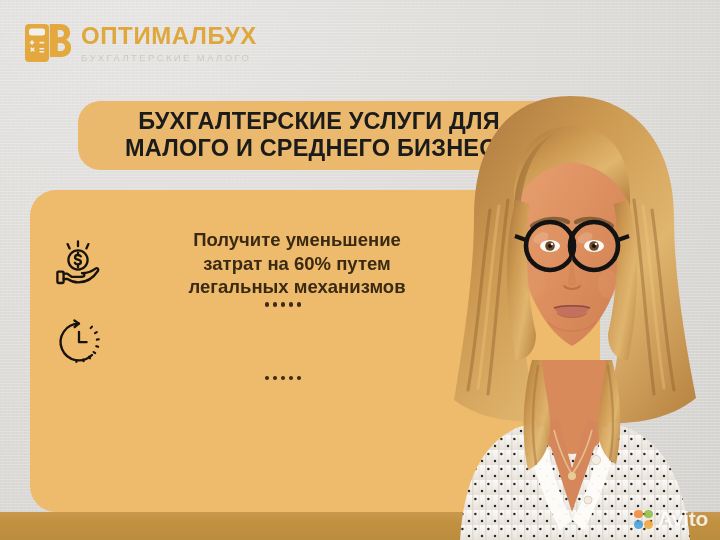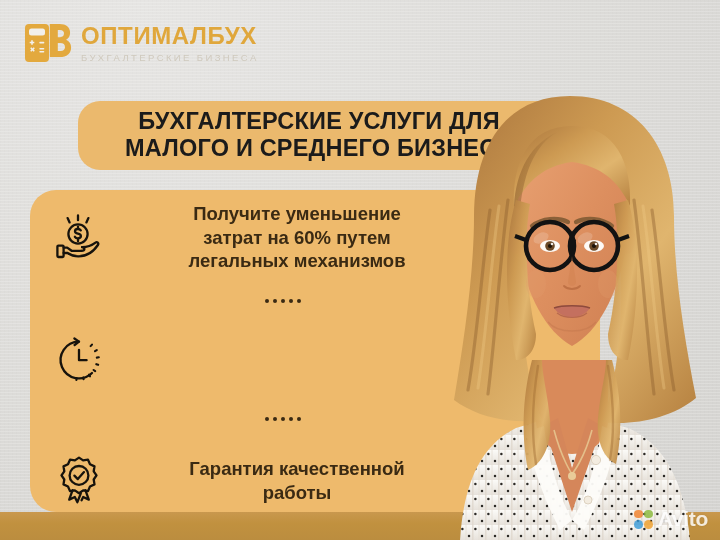--- a/index.html
+++ b/index.html
@@ -61,23 +61,23 @@
   }
 
   
   #features-panel {
     position:absolute; left:30px; top:190px; width:570px; height:322px;
     background:#eeba6c;
     border-radius:26px;
     z-index:1;
   }
   #features-list {
-    position:absolute; left:30px; top:190px; width:450px; height:322px;
-    z-index:3; padding:8px 0 0 0;
-    display:flex; flex-direction:column;justify-content:space-between;
+    position:absolute; left:30px; top:196px; width:450px; height:322px;
+    z-index:3; padding:28px 0 0 0;
+    display:flex; flex-direction:column;
   }
   .feature-row { display:flex; align-items:center; gap:8px; padding:0 4px 0 18px; }
   .feature-icon { flex:0 0 62px; height:62px; display:flex; align-items:center; justify-content:center; }
   .feature-icon svg { display:block; }
   .feature-text {
     flex:1; font-size:18.5px; font-weight:bold; color:#3a2a13;
     text-align:center; line-height:1.28; letter-spacing:0; white-space:pre-line;
   }
   .dot-sep {
     display:flex; gap:3.5px; justify-content:center; padding-left:56px;
@@ -132,21 +132,21 @@
           <path d="M6.2 27.3l1.1-1.1 1.2 1.2 1.2-1.2 1.1 1.1-1.2 1.2 1.2 1.2-1.1 1.1-1.2-1.2-1.2 1.2-1.1-1.1 1.2-1.2z"></path>
           <rect x="15.3" y="27" width="5" height="1.5" rx=".7"></rect>
           <rect x="15.3" y="30" width="5" height="1.5" rx=".7"></rect>
         </g>
 
         <path d="M25.8 3h9.9c6.3 0 10.4 3.3 10.4 8.7 0 3.2-1.5 5.6-4 7 3.1 1.3 5 4 5 7.7 0 6-4.4 9.6-11.3 9.6h-10zm8 6.1v7.1h2.3c2.4 0 3.9-1.4 3.9-3.6s-1.4-3.5-3.9-3.5zm0 12.8v8h2.7c2.8 0 4.5-1.5 4.5-4s-1.7-4-4.5-4z" fill="#e3a93e"></path>
       </svg>
     </span>
     <span id="logo-words">
       <span id="logo-name">ОПТИМАЛБУХ</span>
-      <span id="logo-tag">БУХГАЛТЕРСКИЕ БИЗНЕСА</span>
+      <span id="logo-tag">БУХГАЛТЕРСКИЕ МАЛОГО</span>
     </span>
   </div>
 
   <div id="title-banner">
     <div id="title-text">БУХГАЛТЕРСКИЕ УСЛУГИ ДЛЯ
 МАЛОГО И СРЕДНЕГО БИЗНЕСА</div>
   </div>
 
   <div id="features-panel"></div>
 
@@ -190,32 +190,20 @@
       </span>
     </div>
     <div class="dot-sep">
       <i></i>
         <i></i>
         <i></i>
         <i></i>
         <i></i>
     </div>
 
-    <div class="feature-row" id="feature-2">
-      <span class="feature-icon">
-        <svg width="58" height="58" viewBox="0 0 58 58" fill="none" stroke="#17130c" stroke-width="2.3" stroke-linecap="round" stroke-linejoin="round" aria-hidden="true">
-          <path d="M29 5.6l4.1 2.8 4.9-.7 2 4.6 4.5 2.1-.8 4.9 2.8 4.1-2.8 4.1.8 4.9-4.5 2.1-2 4.6-4.9-.7L29 41.2l-4.1-2.8-4.9.7-2-4.6-4.5-2.1.8-4.9-2.8-4.1 2.8-4.1-.8-4.9 4.5-2.1 2-4.6 4.9.7z"></path>
-          <circle cx="29" cy="23.4" r="9.4"></circle>
-          <path d="M24.4 23.6l3.4 3.5 6.2-7"></path>
-          <path d="M22.6 38.2l-3.4 9.4 5.6-2.6 2.6 5.2 3.4-8.8M35.4 38.2l3.4 9.4-5.6-2.6-1.6 3.2"></path>
-        </svg>
-      </span>
-      <span class="feature-text">Гарантия качественной
-работы</span>
-    </div>
   </div>
 
   <div id="portrait">
     <svg width="300" height="480" viewBox="0 0 300 480" aria-hidden="true">
       <defs>
         <linearGradient id="skin" x1="0" y1="0" x2="1" y2="1">
           <stop offset="0" stop-color="#e8a172"></stop>
           <stop offset=".5" stop-color="#dd8f5f"></stop>
           <stop offset="1" stop-color="#cf7f52"></stop>
         </linearGradient>

